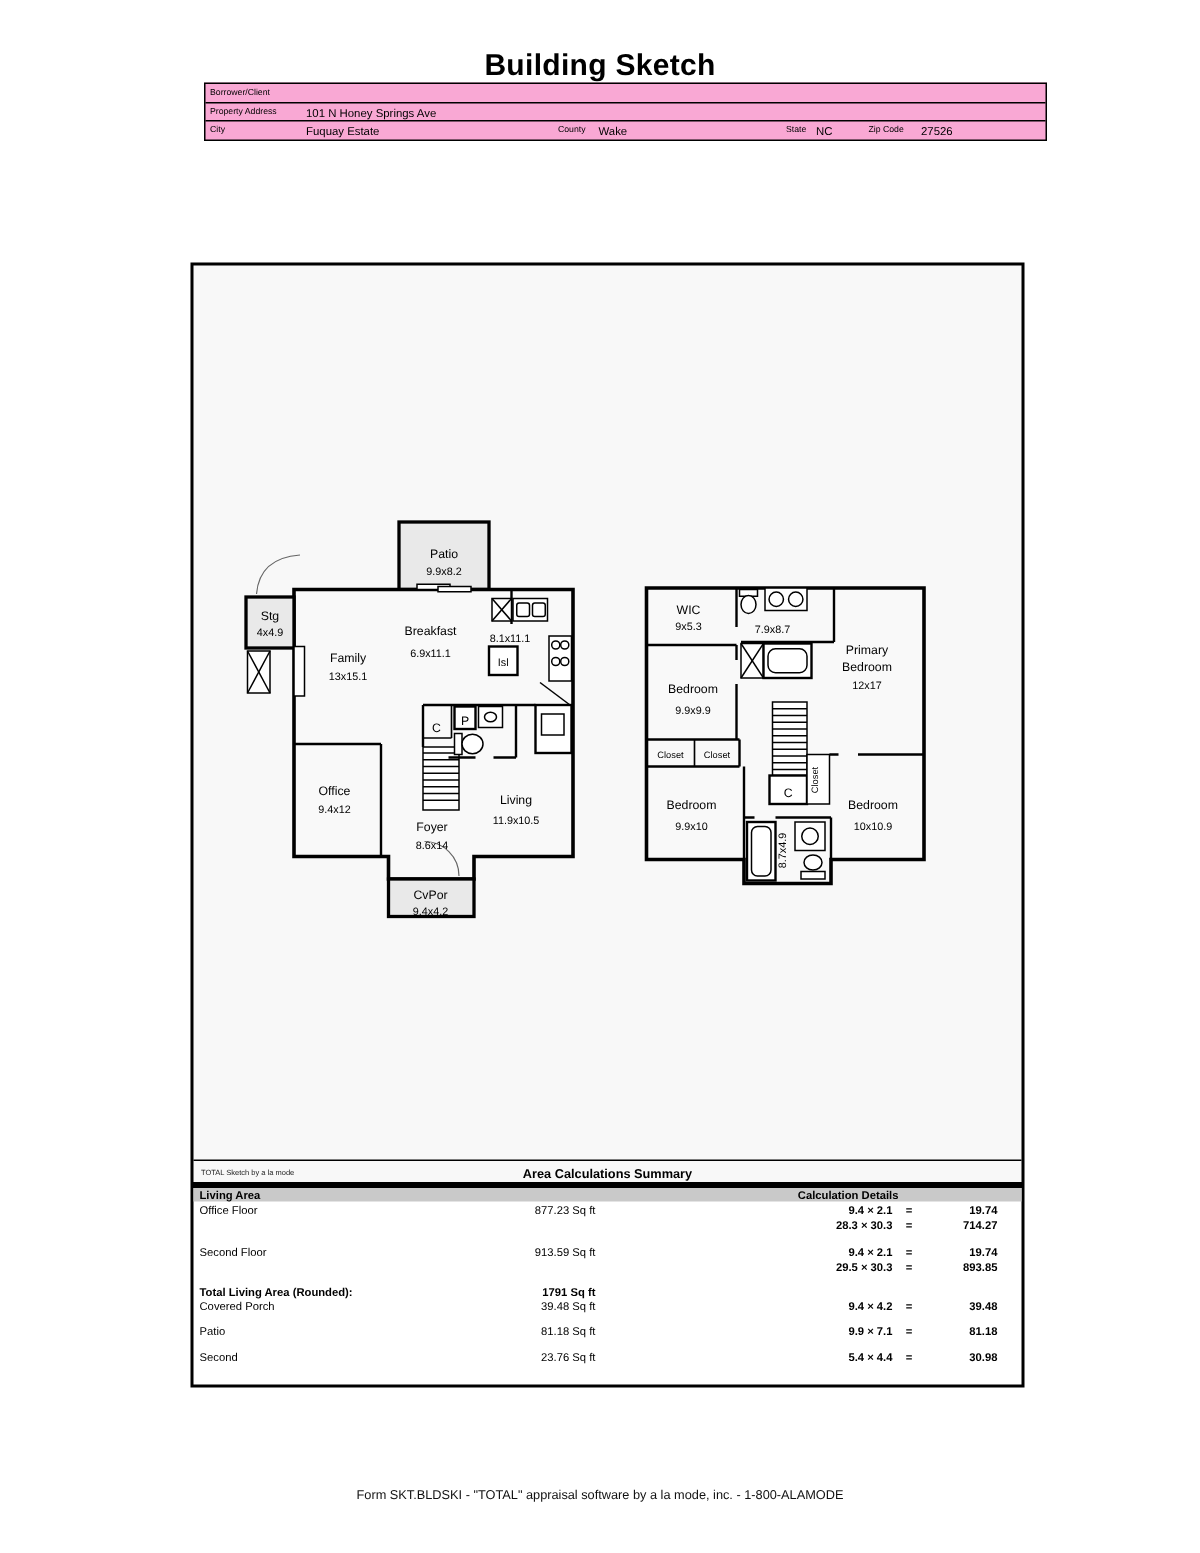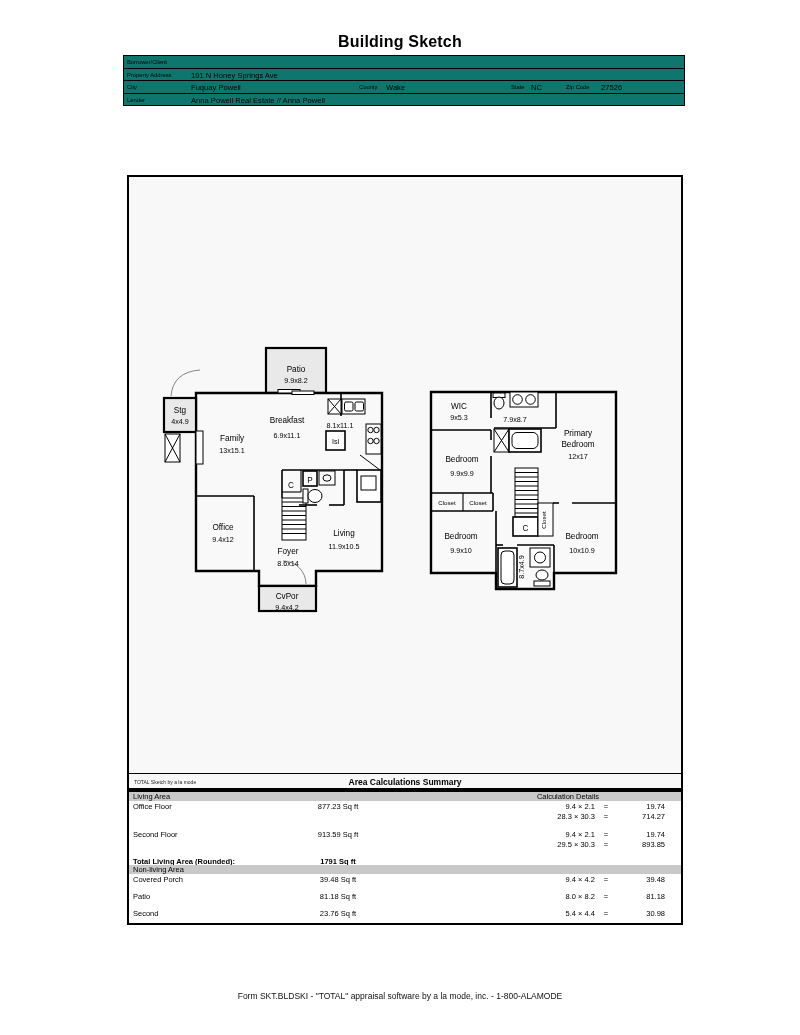--- a/index.html
+++ b/index.html
@@ -1,23 +1,23 @@
 <!DOCTYPE html>
 <html><head>
 <meta charset="utf-8">
 <style>
   html,body { margin:0; padding:0; background:#fff; }
   .page { position:relative; width:800px; height:1035px; background:#ffffff;
           font-family:"Liberation Sans", sans-serif; color:#000; overflow:hidden; }
 
   .doc-title { position:absolute; top:33px; left:0; width:100%; text-align:center;
-               font-size:16px; font-weight:bold; letter-spacing:.2px; }
+               font-size:20px; font-weight:bold; letter-spacing:.2px; }
 
   
-  .hdr { position:absolute; left:123px; top:55px; width:560px; border:1px solid #000; background:#0f766e; }
+  .hdr { position:absolute; left:136px; top:55px; width:560px; border:1px solid #000; background:#f9a8d4; }
   .hdr-row { position:relative; height:11.5px; border-top:1px solid #000; }
   .hdr-row:first-child { border-top:none; }
   .hdr-label { position:absolute; top:3px; font-size:5.8px; color:#000; white-space:nowrap; }
   .hdr-value { position:absolute; top:2px; font-size:7.6px; white-space:nowrap; }
 
   
   .sketch { position:absolute; left:127px; top:175px; width:556px; height:615px;
             border:2px solid #000; background:#f8f8f8; box-sizing:border-box; }
   .plan-svg { position:absolute; }
   .sketch-strip { position:absolute; left:0; right:0; bottom:0; height:14px; border-top:1px solid #000; }
@@ -34,29 +34,29 @@
   .fix2 { fill:#fff; stroke:#000; stroke-width:1.6; }
   .fline { stroke:#000; stroke-width:1; fill:none; }
   .arc { stroke:#666; stroke-width:.8; fill:none; }
   .rname { font-size:8.2px; text-anchor:middle; fill:#000; font-family:"Liberation Sans",sans-serif; }
   .rdim  { font-size:7.2px; text-anchor:middle; fill:#000; font-family:"Liberation Sans",sans-serif; }
   .rsmall{ font-size:6.2px; text-anchor:middle; fill:#000; font-family:"Liberation Sans",sans-serif; }
 
   
   .summary { position:absolute; left:127px; top:790px; width:556px; height:135px;
              border:2px solid #000; background:#fff; box-sizing:border-box; font-size:7.5px; }
-  .bar { position:relative; height:9px; background:#c9c9c9; font-weight:normal;
+  .bar { position:relative; height:9px; background:#c9c9c9; font-weight:bold;
          line-height:9px; padding-left:4px; box-sizing:border-box; }
   .calc-hdr { position:absolute; left:336px; width:134px; top:0; text-align:right; }
   .blk { position:relative; }
   .h28{height:28px} .h27{height:27px} .h9{height:9px} .h17{height:17px} .h18{height:18px}
   .lbl { position:absolute; left:4px; top:1px; white-space:nowrap; }
-  .val { position:absolute; left:150px; width:118px; top:1px; text-align:center; white-space:nowrap; }
+  .val { position:absolute; left:150px; width:118px; top:1px; text-align:right; white-space:nowrap; }
   .bold { font-weight:bold; }
-  .calcs { position:absolute; right:16px; top:1px; width:142px; }
+  .calcs { position:absolute; right:16px; top:1px; width:142px;font-weight:bold; }
   .calc-line { display:flex; height:10px; line-height:10px; }
   .calc-line .e { width:72px; text-align:right; }
   .calc-line .q { width:22px; text-align:center; }
   .calc-line .r { width:48px; text-align:right; }
 
   .wm { position:absolute; left:2px; top:964px; font-size:50px; letter-spacing:3px;
         color:transparent; -webkit-text-stroke:1px #444; }
   .footer-text { position:absolute; top:991px; left:0; width:100%; text-align:center;
                  font-size:8.5px; color:#111; }
 </style>
@@ -71,31 +71,27 @@
     <div class="hdr-row">
       <span class="hdr-label" style="left:3px">Borrower/Client</span>
       <span class="hdr-value" style="left:67px"></span>
     </div>
     <div class="hdr-row">
       <span class="hdr-label" style="left:3px">Property Address</span>
       <span class="hdr-value" style="left:67px">101 N Honey Springs Ave</span>
     </div>
     <div class="hdr-row">
       <span class="hdr-label" style="left:3px">City</span>
-      <span class="hdr-value" style="left:67px">Fuquay Powell</span>
+      <span class="hdr-value" style="left:67px">Fuquay Estate</span>
       <span class="hdr-label" style="left:235px">County</span>
       <span class="hdr-value" style="left:262px">Wake</span>
       <span class="hdr-label" style="left:387px">State</span>
       <span class="hdr-value" style="left:407px">NC</span>
       <span class="hdr-label" style="left:442px">Zip Code</span>
       <span class="hdr-value" style="left:477px">27526</span>
-    </div>
-    <div class="hdr-row">
-      <span class="hdr-label" style="left:3px">Lender</span>
-      <span class="hdr-value" style="left:67px">Anna Powell Real Estate // Anna Powell</span>
     </div>
   </div>
 
   <div class="sketch">
 
     <svg class="plan-svg" style="left:30px; top:168px;" width="232" height="270" viewBox="160 345 232 270">
 
       <rect x="267" y="348" width="60" height="45" class="room-shaded"></rect>
       <path class="outline" d="M197,393 H383 V571 H317 V586 H260 V571 H197 Z"></path>
 
@@ -333,42 +329,39 @@
           <span class="r">893.85</span>
         </span>
       </span>
     </div>
 
     <div class="blk h9">
       <span class="lbl bold">Total Living Area (Rounded):</span>
       <span class="val bold">1791 Sq ft</span>
     </div>
 
-    <div class="bar">
-      <span>Non-living Area</span>
-    </div>
 
     <div class="blk h17">
       <span class="lbl">Covered Porch</span>
       <span class="val">39.48 Sq ft</span>
       <span class="calcs">
         <span class="calc-line">
           <span class="e">9.4 × 4.2</span>
           <span class="q">=</span>
           <span class="r">39.48</span>
         </span>
       </span>
     </div>
 
     <div class="blk h17">
       <span class="lbl">Patio</span>
       <span class="val">81.18 Sq ft</span>
       <span class="calcs">
         <span class="calc-line">
-          <span class="e">8.0 × 8.2</span>
+          <span class="e">9.9 × 7.1</span>
           <span class="q">=</span>
           <span class="r">81.18</span>
         </span>
       </span>
     </div>
 
     <div class="blk h18">
       <span class="lbl">Second</span>
       <span class="val">23.76 Sq ft</span>
       <span class="calcs">

